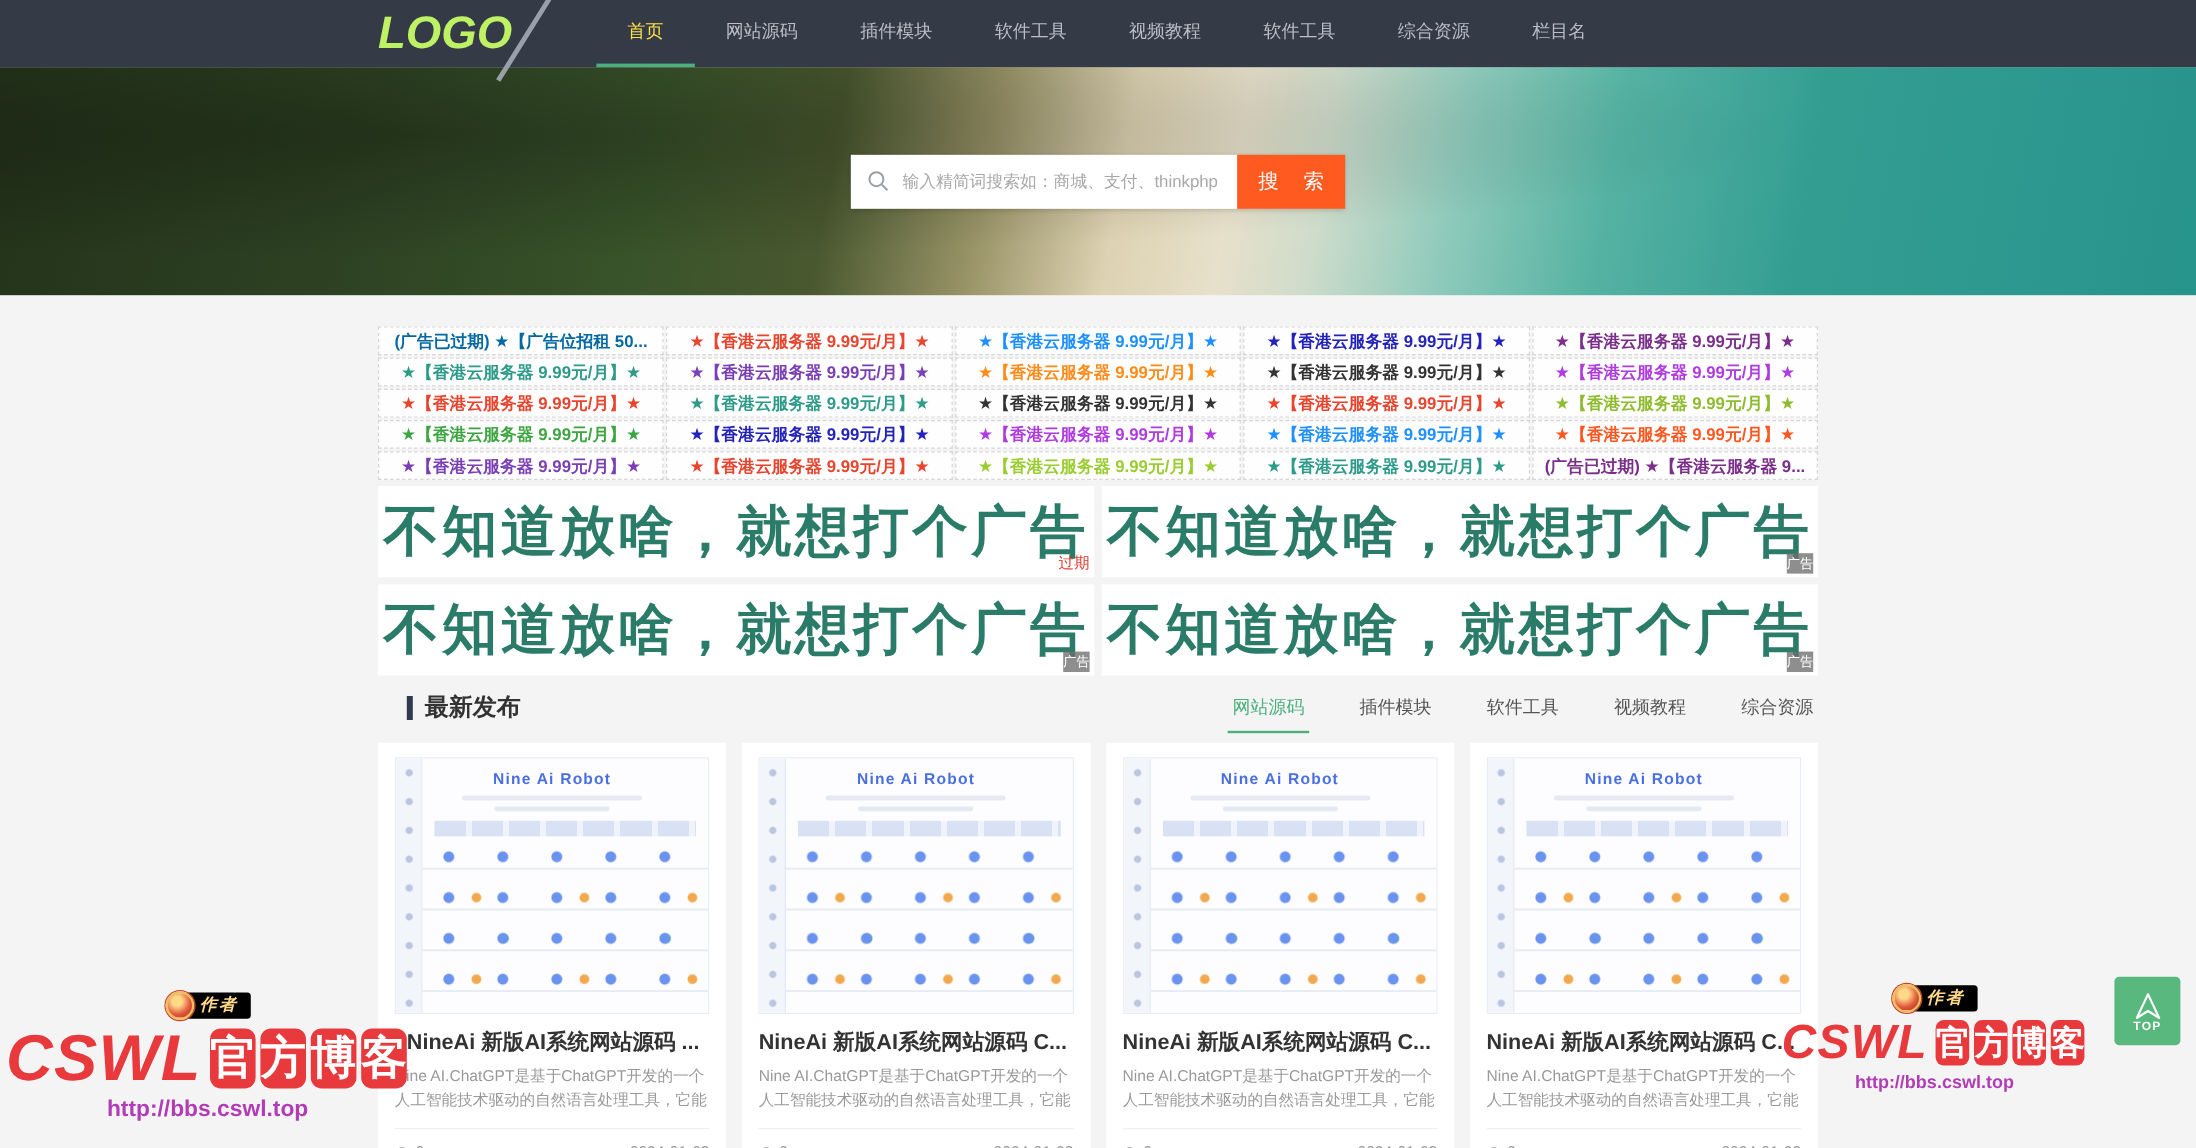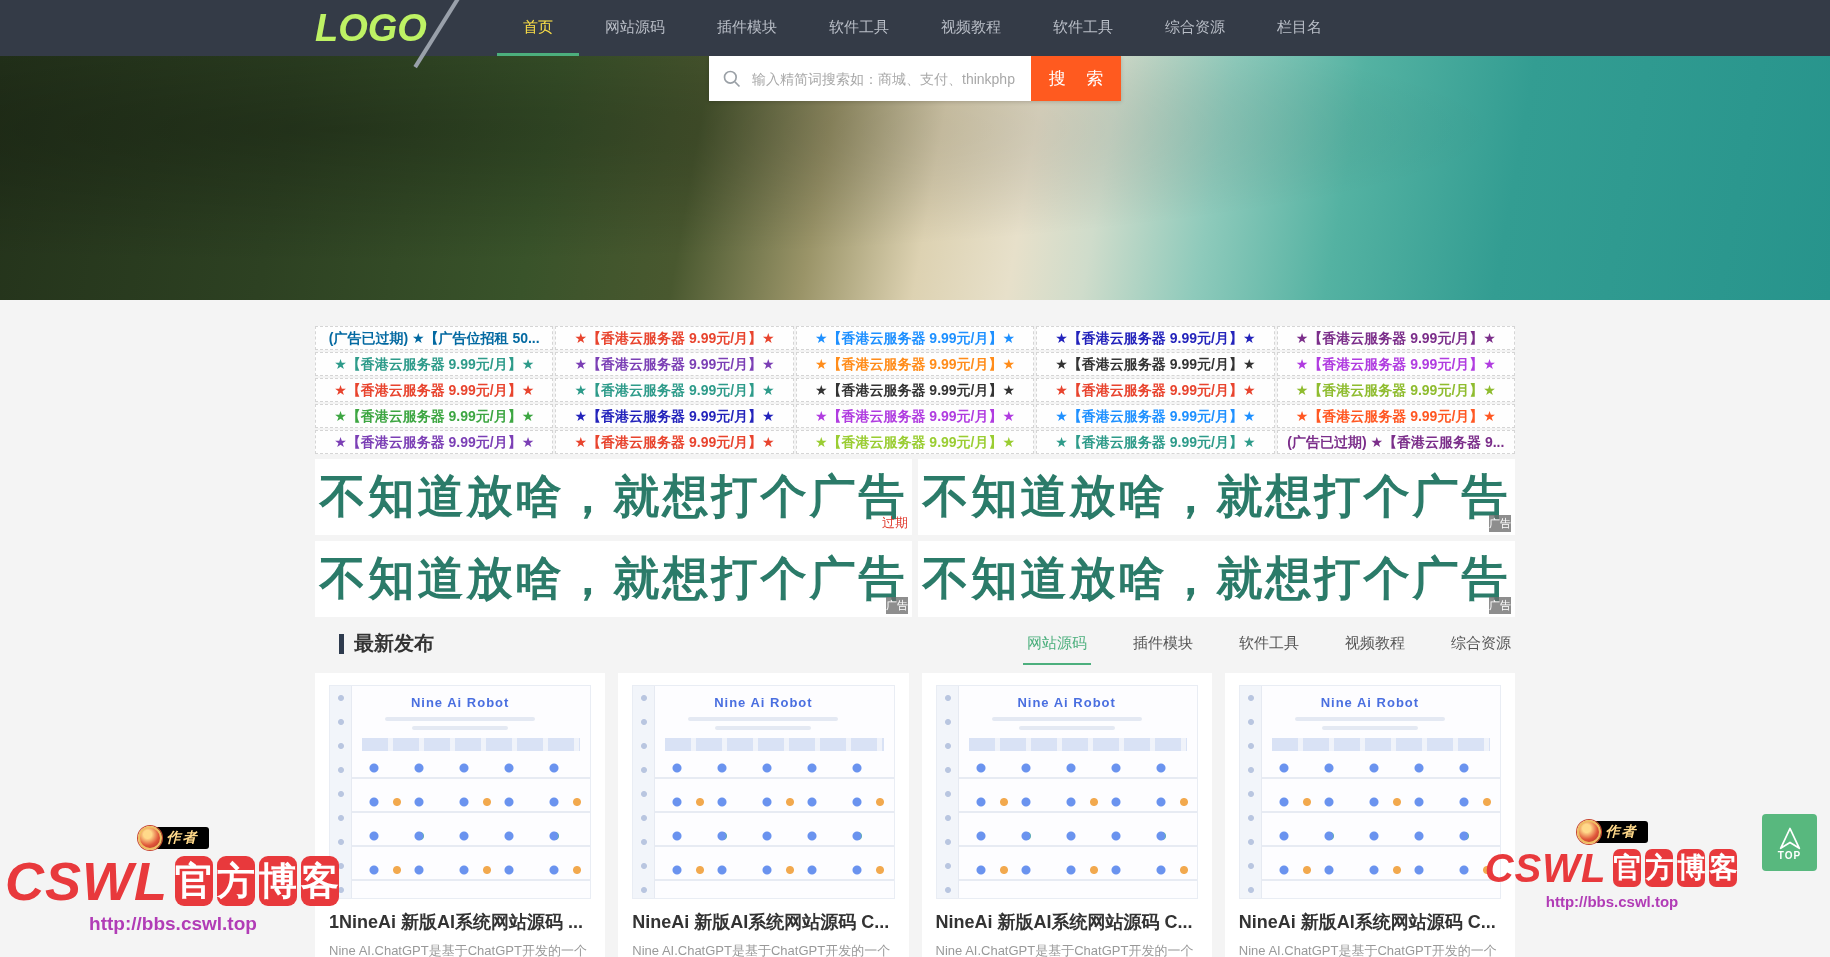--- a/index.html
+++ b/index.html
@@ -15,22 +15,22 @@
   .navbar { height:56px; background:#343b47; position:relative; z-index:5; }
   .nav-inner { width:1200px; margin:0 auto; height:100%; display:flex; align-items:center; }
   .logo { position:relative; color:#bef264; font-size:38px; font-weight:bold; font-style:italic; letter-spacing:0px; padding-right:44px; overflow:visible; line-height:56px; }
   .logo-slash { position:absolute; right:30px; top:-16px; width:4px; height:90px; background:#99a0aa; transform:rotate(32deg); }
   .main-nav { display:flex; margin-left:26px; height:56px; }
   .nav-item { color:#b9bec7; font-size:15px; line-height:53px; height:56px; padding:0 26px; cursor:pointer; border-bottom:3px solid transparent; white-space:nowrap; }
   .nav-item.active { color:#fde047; border-bottom-color:#4caf7d; }
 
   
   .hero {
-    height:244px; position:relative;
-    display:flex; justify-content:center;
+    height:190px; position:relative;
+    display:flex; align-items:center; justify-content:center;
     background:
       radial-gradient(ellipse at 18% 30%, rgba(0,0,0,.25), transparent 55%),
       linear-gradient(100deg,
         #24331b 0%, #2d4122 16%, #39532a 30%, #49582f 38%,
         #9a9468 45%, #ddd2b2 51%, #e7e0ca 56%, #cfdccb 60%,
         #8ecabb 66%, #54b2a2 73%, #339d92 82%, #27948c 100%);
   }
   .search-bar { display:flex; width:412px; height:45px; box-shadow:0 1px 4px rgba(0,0,0,.18); }
   .search-field { flex:1; background:#fff; display:flex; align-items:center; padding:0 13px; }
   .search-icon { width:20px; height:20px; margin-right:10px; flex:none; }

